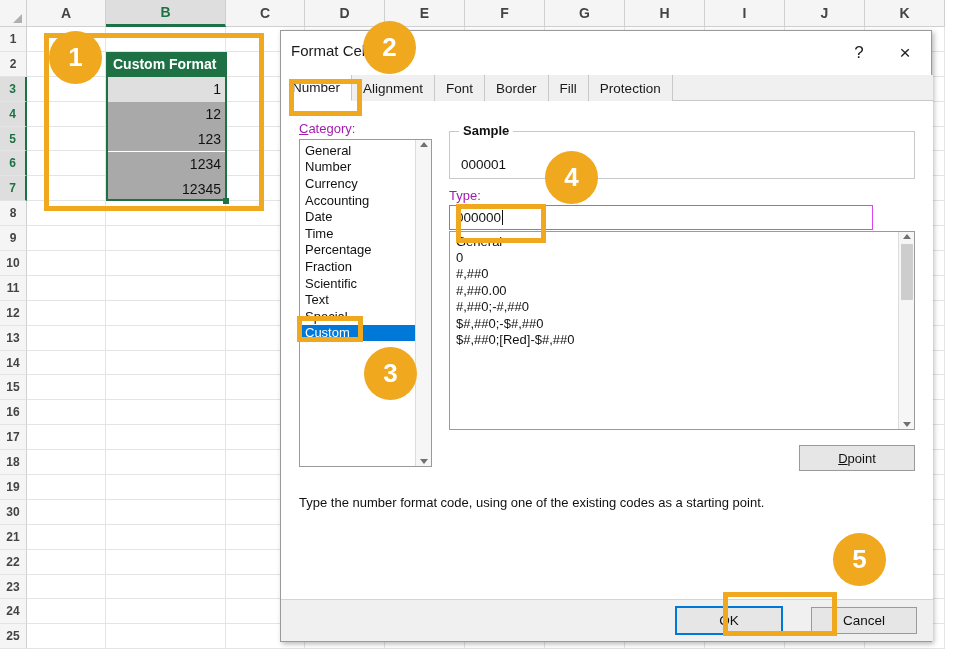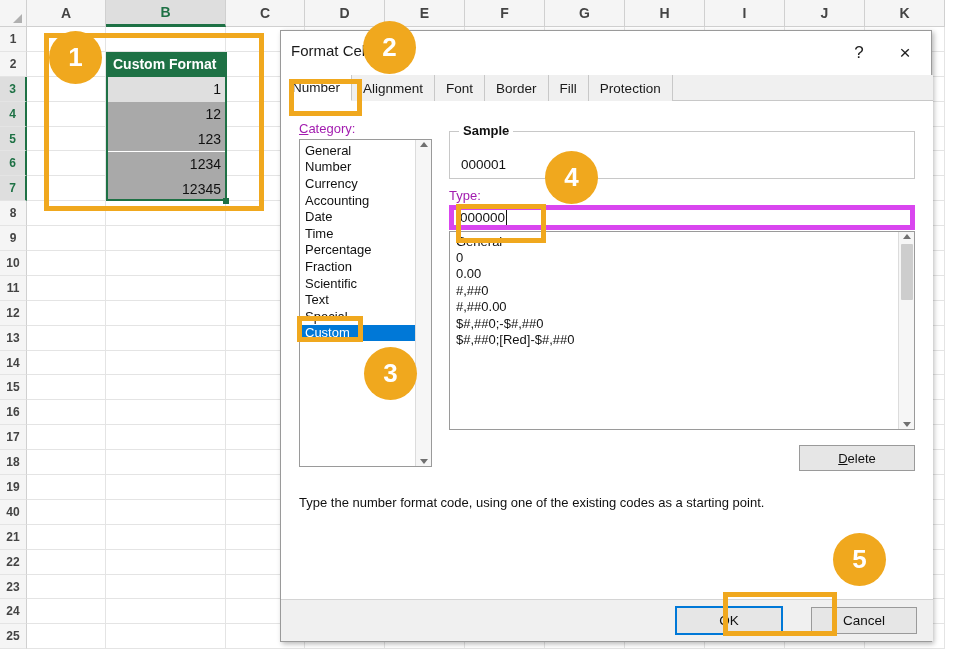--- a/index.html
+++ b/index.html
@@ -133,22 +133,22 @@
     border:1px solid #c8c8c8;
   }
   #sample-legend {
     position:absolute; left:178px; top:22px; background:#ffffff;
     padding:0 4px; font-size:13px; color:#111; font-weight:bold;
   }
   #sample-value { position:absolute; left:180px; top:56px; font-size:13.5px; color:#111; }
 
   #type-label { position:absolute; left:168px; top:87px; }
   #type-input {
-    position:absolute; left:168px; top:104px; width:466px; height:25px;
-    background:#ffffff; border:5px solid #d946ef;
+    position:absolute; left:168px; top:104px; width:424px; height:25px;
+    background:#ffffff; border:1px solid #d946ef;
     display:flex; align-items:center; padding-left:6px;
     font-size:13.5px; color:#111; font-family:"Liberation Sans", sans-serif;
   }
   .caret { display:inline-block; width:1px; height:15px; background:#111; margin-left:1px; }
 
   #code-list {
     position:absolute; left:168px; top:130px; width:466px; height:199px;
     background:#ffffff; border:1px solid #9a9a9a; display:flex; overflow:hidden;
   }
   #code-items { flex:1; padding-top:1px; overflow:hidden; }
@@ -214,21 +214,21 @@
       <div class="row-head" style="height: 24.9px;">10</div>
       <div class="row-head" style="height: 24.9px;">11</div>
       <div class="row-head" style="height: 24.9px;">12</div>
       <div class="row-head" style="height: 24.9px; text-align: center;">13</div>
       <div class="row-head" style="height: 24.9px;">14</div>
       <div class="row-head" style="height: 24.9px;">15</div>
       <div class="row-head" style="height: 24.9px;">16</div>
       <div class="row-head" style="height: 24.9px;">17</div>
       <div class="row-head" style="height: 24.9px;">18</div>
       <div class="row-head" style="height: 24.9px;">19</div>
-      <div class="row-head" style="height: 24.9px;">40</div>
+      <div class="row-head" style="height: 24.9px;">30</div>
       <div class="row-head" style="height: 24.9px;">21</div>
       <div class="row-head" style="height: 24.9px;">22</div>
       <div class="row-head" style="height: 24.9px;">23</div>
       <div class="row-head" style="height: 24.9px;">24</div>
       <div class="row-head" style="height: 24.9px;">25</div>
     </div>
   <div class="grid" id="grid">
       <div class="grid-row">
         <div class="grid-cell" style="width: 79px; height: 24.9px;"></div>
         <div class="grid-cell" style="width: 120px; height: 24.9px;"></div>
@@ -626,36 +626,36 @@
     <div class="lbl" id="type-label">Type:</div>
     <div id="type-input">
       <span>000000</span>
         <span class="caret"></span>
     </div>
 
     <div id="code-list">
       <div id="code-items">
           <div class="code-item">General</div>
           <div class="code-item">0</div>
-          <div class="code-item">0.00</div>
           <div class="code-item">#,##0</div>
           <div class="code-item">#,##0.00</div>
+          <div class="code-item">#,##0;-#,##0</div>
           <div class="code-item">$#,##0;-$#,##0</div>
           <div class="code-item">$#,##0;[Red]-$#,##0</div>
         </div>
       <div class="vscroll">
         <div class="arrow-up"></div>
         <div class="scroll-thumb" style="height:56px; margin-top:-118px;"></div>
         <div class="arrow-dn"></div>
       </div>
     </div>
 
     <div id="delete-btn">
       <span class="u">D</span>
-        <span>elete</span>
+        <span>point</span>
     </div>
 
     <div id="hint-text">Type the number format code, using one of the existing codes as a starting point.</div>
   </div>
 
   <div class="dlg-footer">
     <div class="foot-btn" id="ok-btn">OK</div>
     <div class="foot-btn" id="cancel-btn">Cancel</div>
   </div>
 </div>

